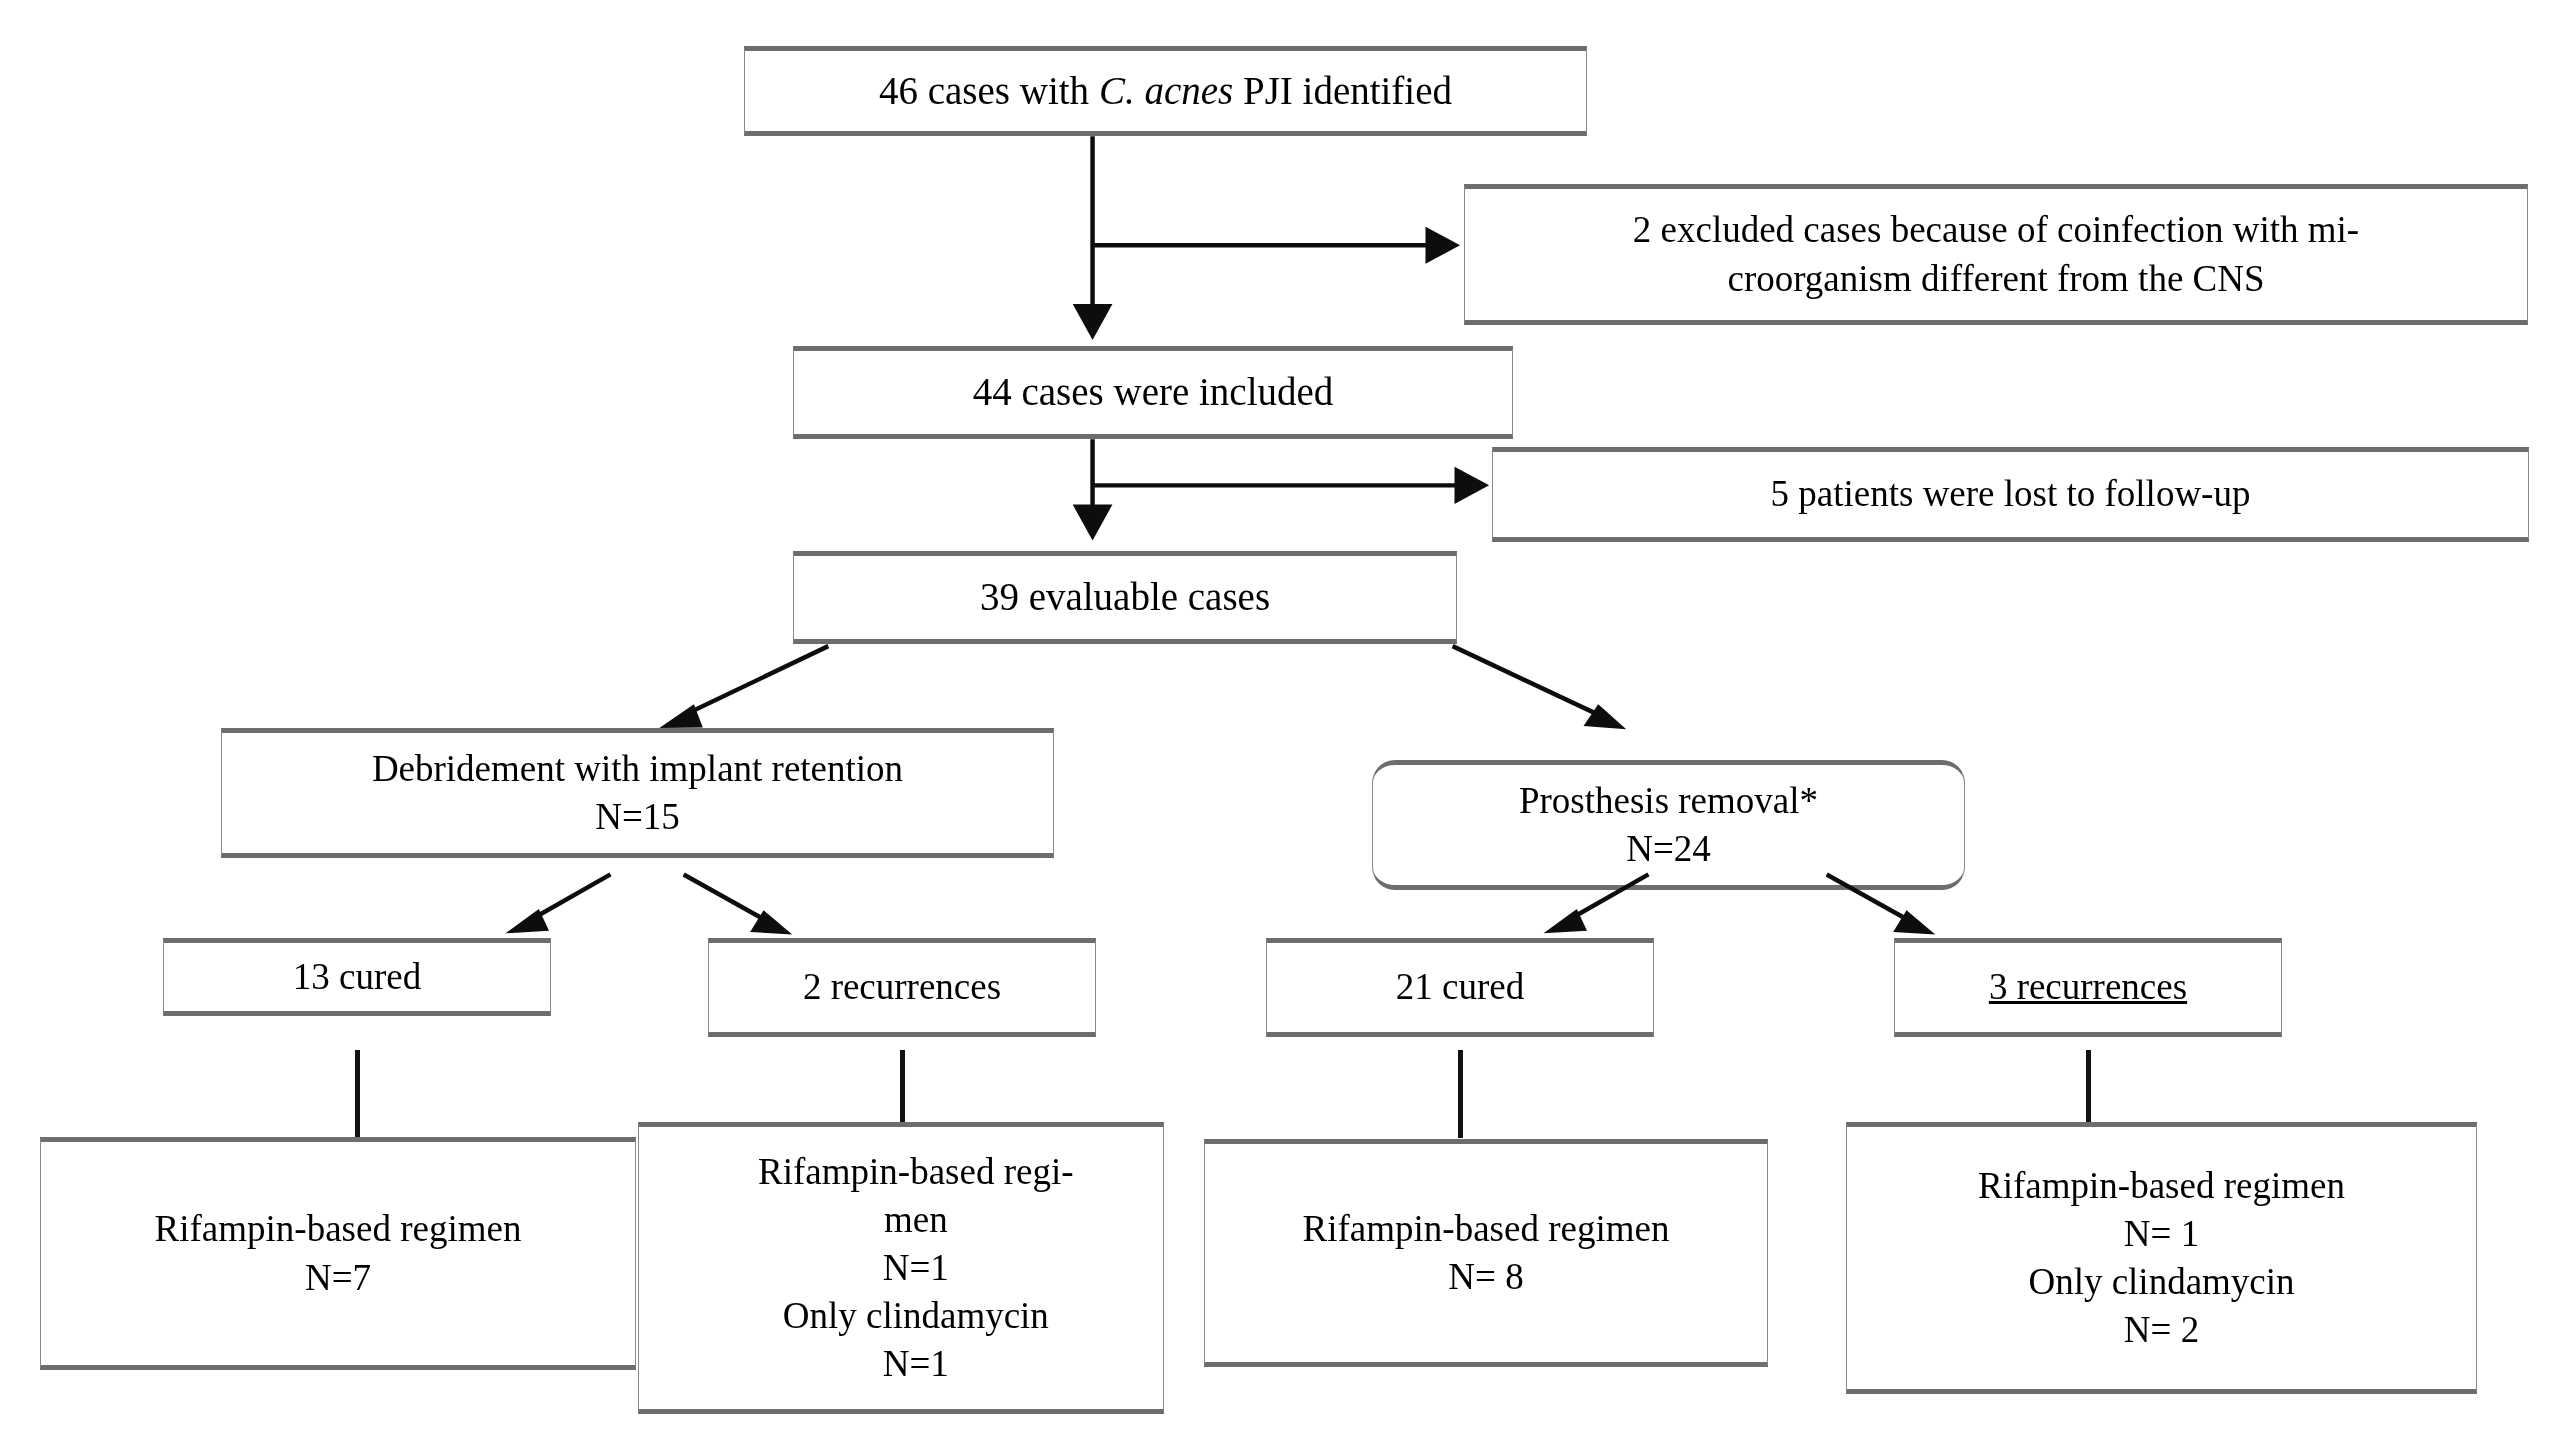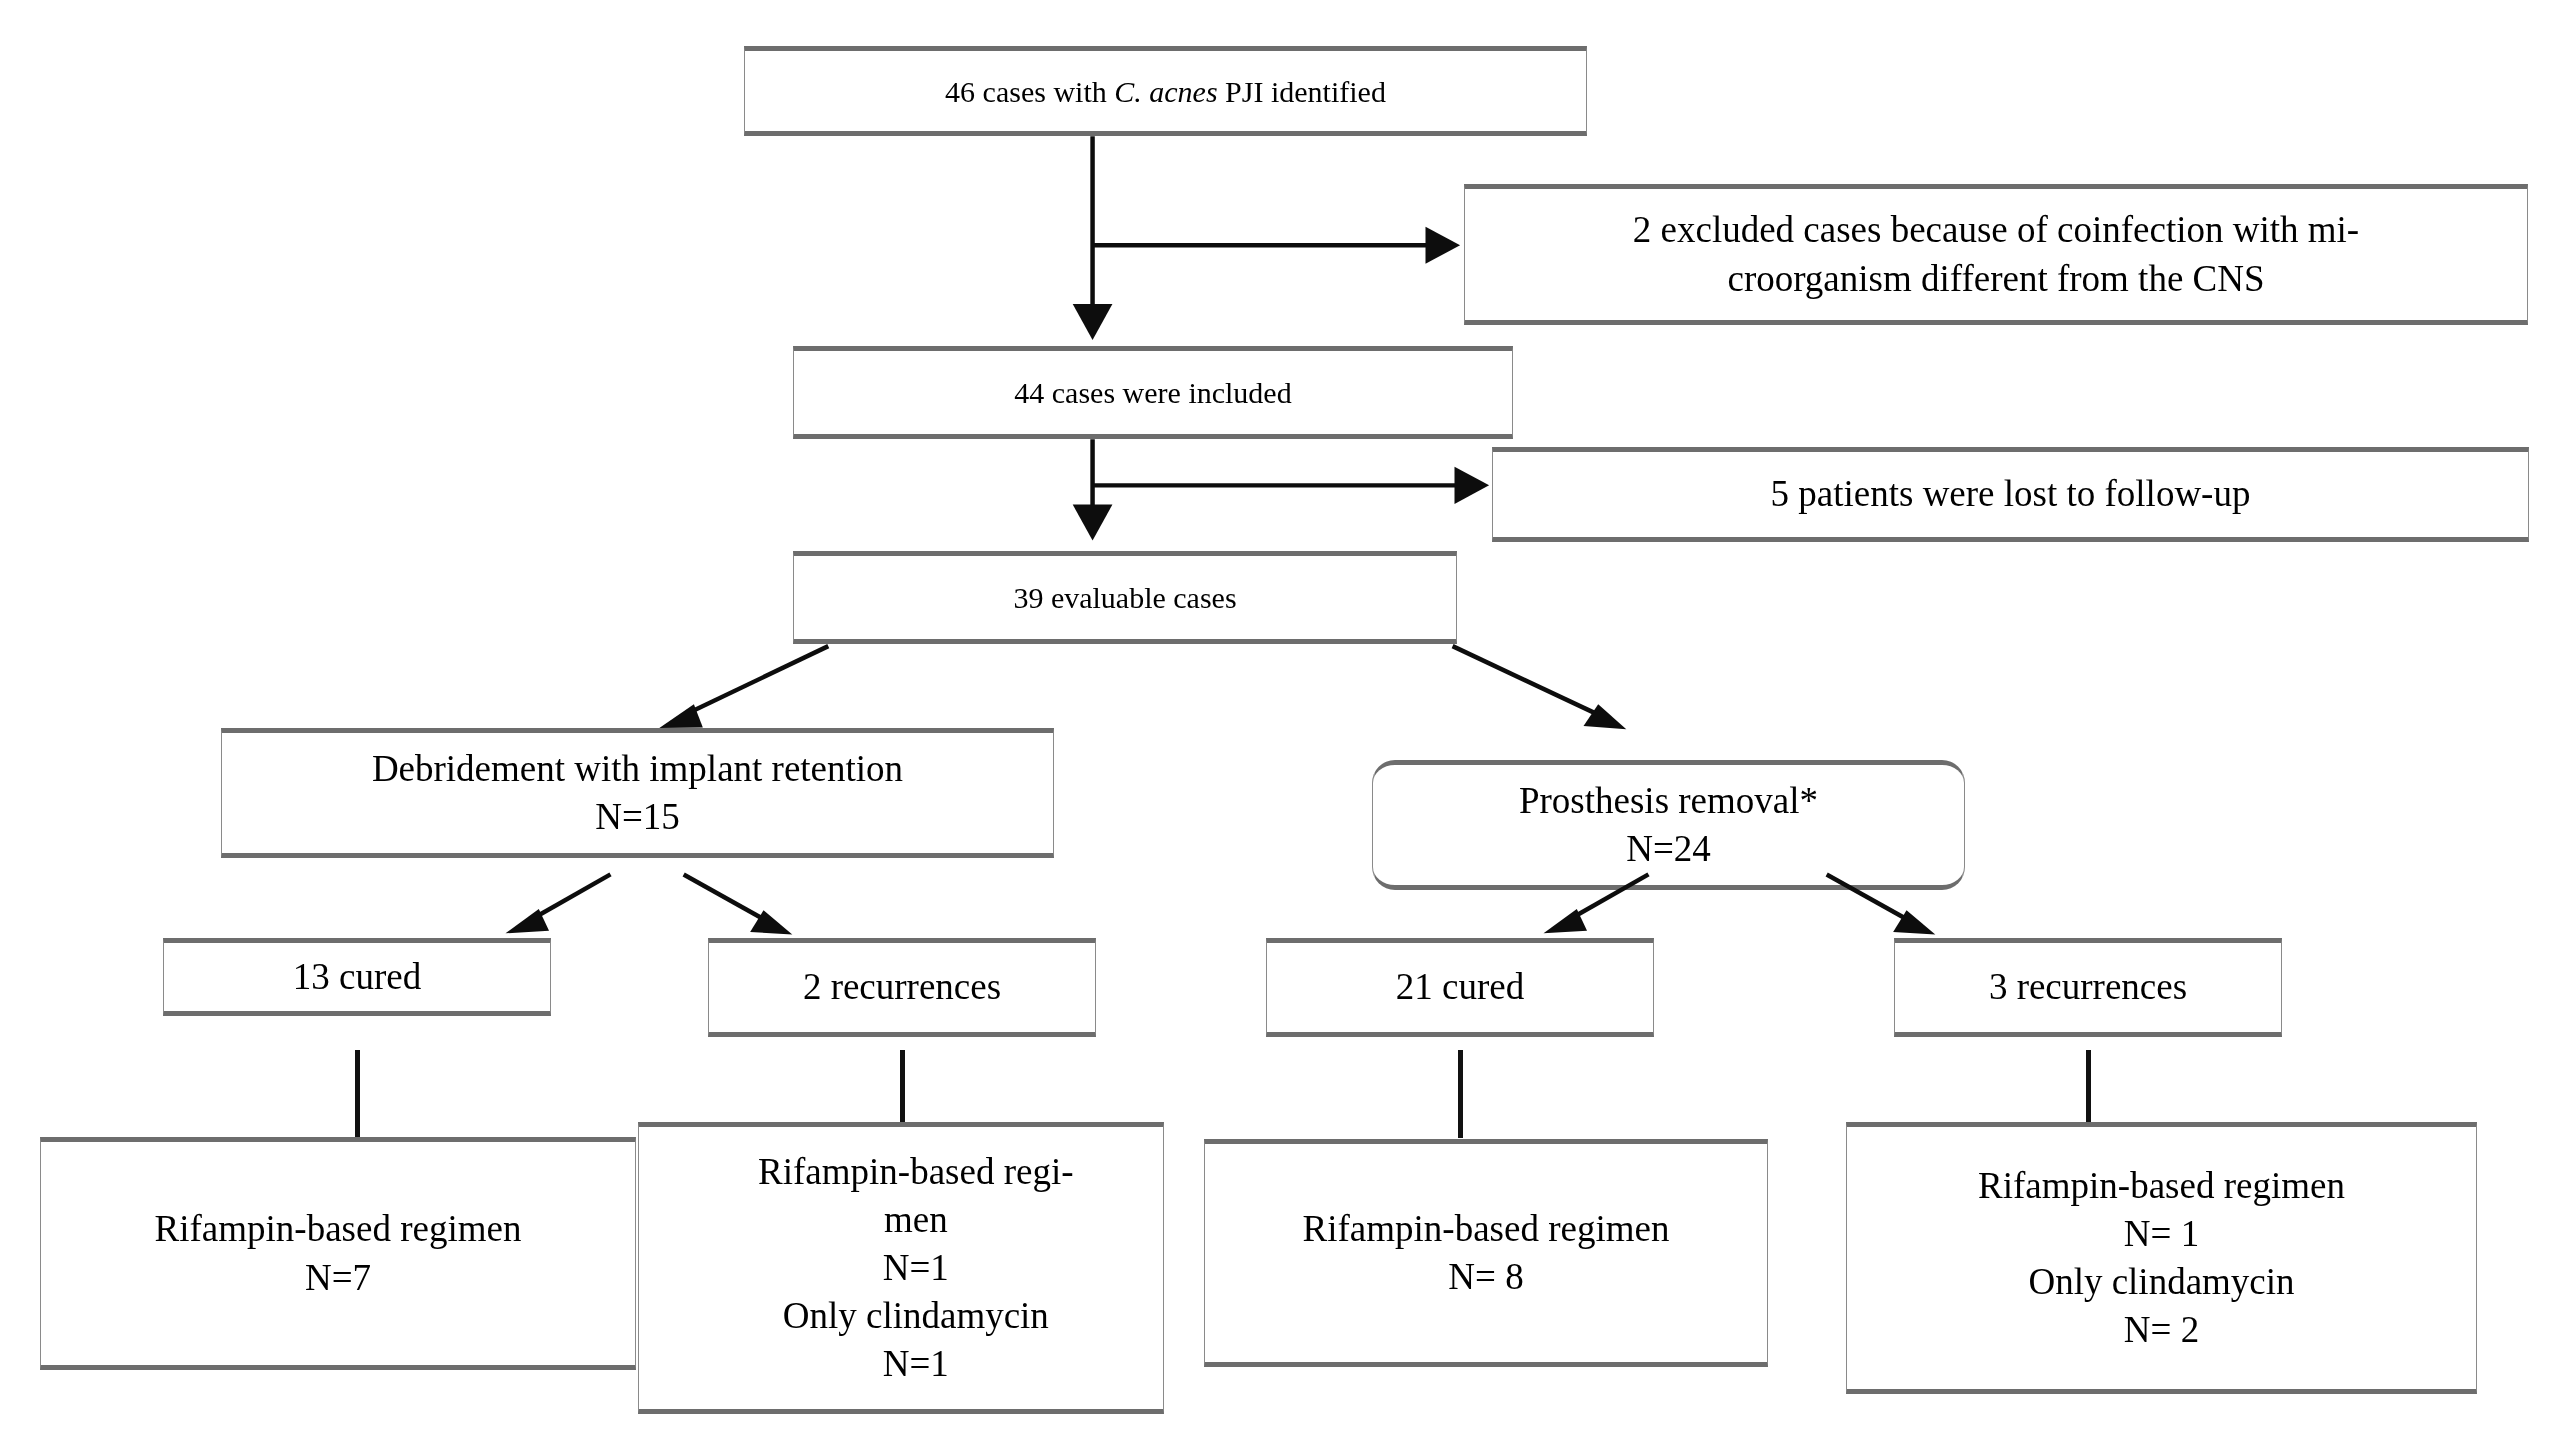--- a/index.html
+++ b/index.html
@@ -34,21 +34,21 @@
     justify-content: center;
     text-align: center;
     line-height: 1.30;
     padding: 2.6px 6.4px;
   }
   .fbox .txt {
     display: block;
     width: 100%;
     white-space: pre-line;
   }
-  .fs-lg { font-size: 30px; }
+  .fs-lg { font-size: 39px; }
   .fs-md { font-size: 37px; }
   
   .vline {
     position: absolute;
     background: #111111;
     width: 4.5px;
   }
   svg.conn {
     position: absolute;
     overflow: visible;
@@ -146,21 +146,21 @@
   </div>
 
   <div class="fbox fs-md" style="left:708px; top:938px; width:388px; height:99px;">
     <span class="txt">2 recurrences</span>
   </div>
 
   <div class="fbox fs-md" style="left:1266px; top:938px; width:388px; height:99px;">
     <span class="txt">21 cured</span>
   </div>
 
-  <div class="fbox fs-md" style="left:1894px; top:938px; width:388px; height:99px;">
+  <div class="fbox fs-md" style="left:1894px; top:938px; width:388px; height:99px;text-decoration:underline;">
     <span class="txt">3 recurrences</span>
   </div>
 
   <div class="vline" style="left:355px; top:1050px; height:87px;"></div>
   <div class="vline" style="left:900px; top:1050px; height:72px;"></div>
   <div class="vline" style="left:1458px; top:1050px; height:88px;"></div>
   <div class="vline" style="left:2086px; top:1050px; height:72px;"></div>
 
   <div class="fbox fs-md" style="left:40px; top:1137px; width:596px; height:233px;">
     <span class="txt">Rifampin-based regimen

